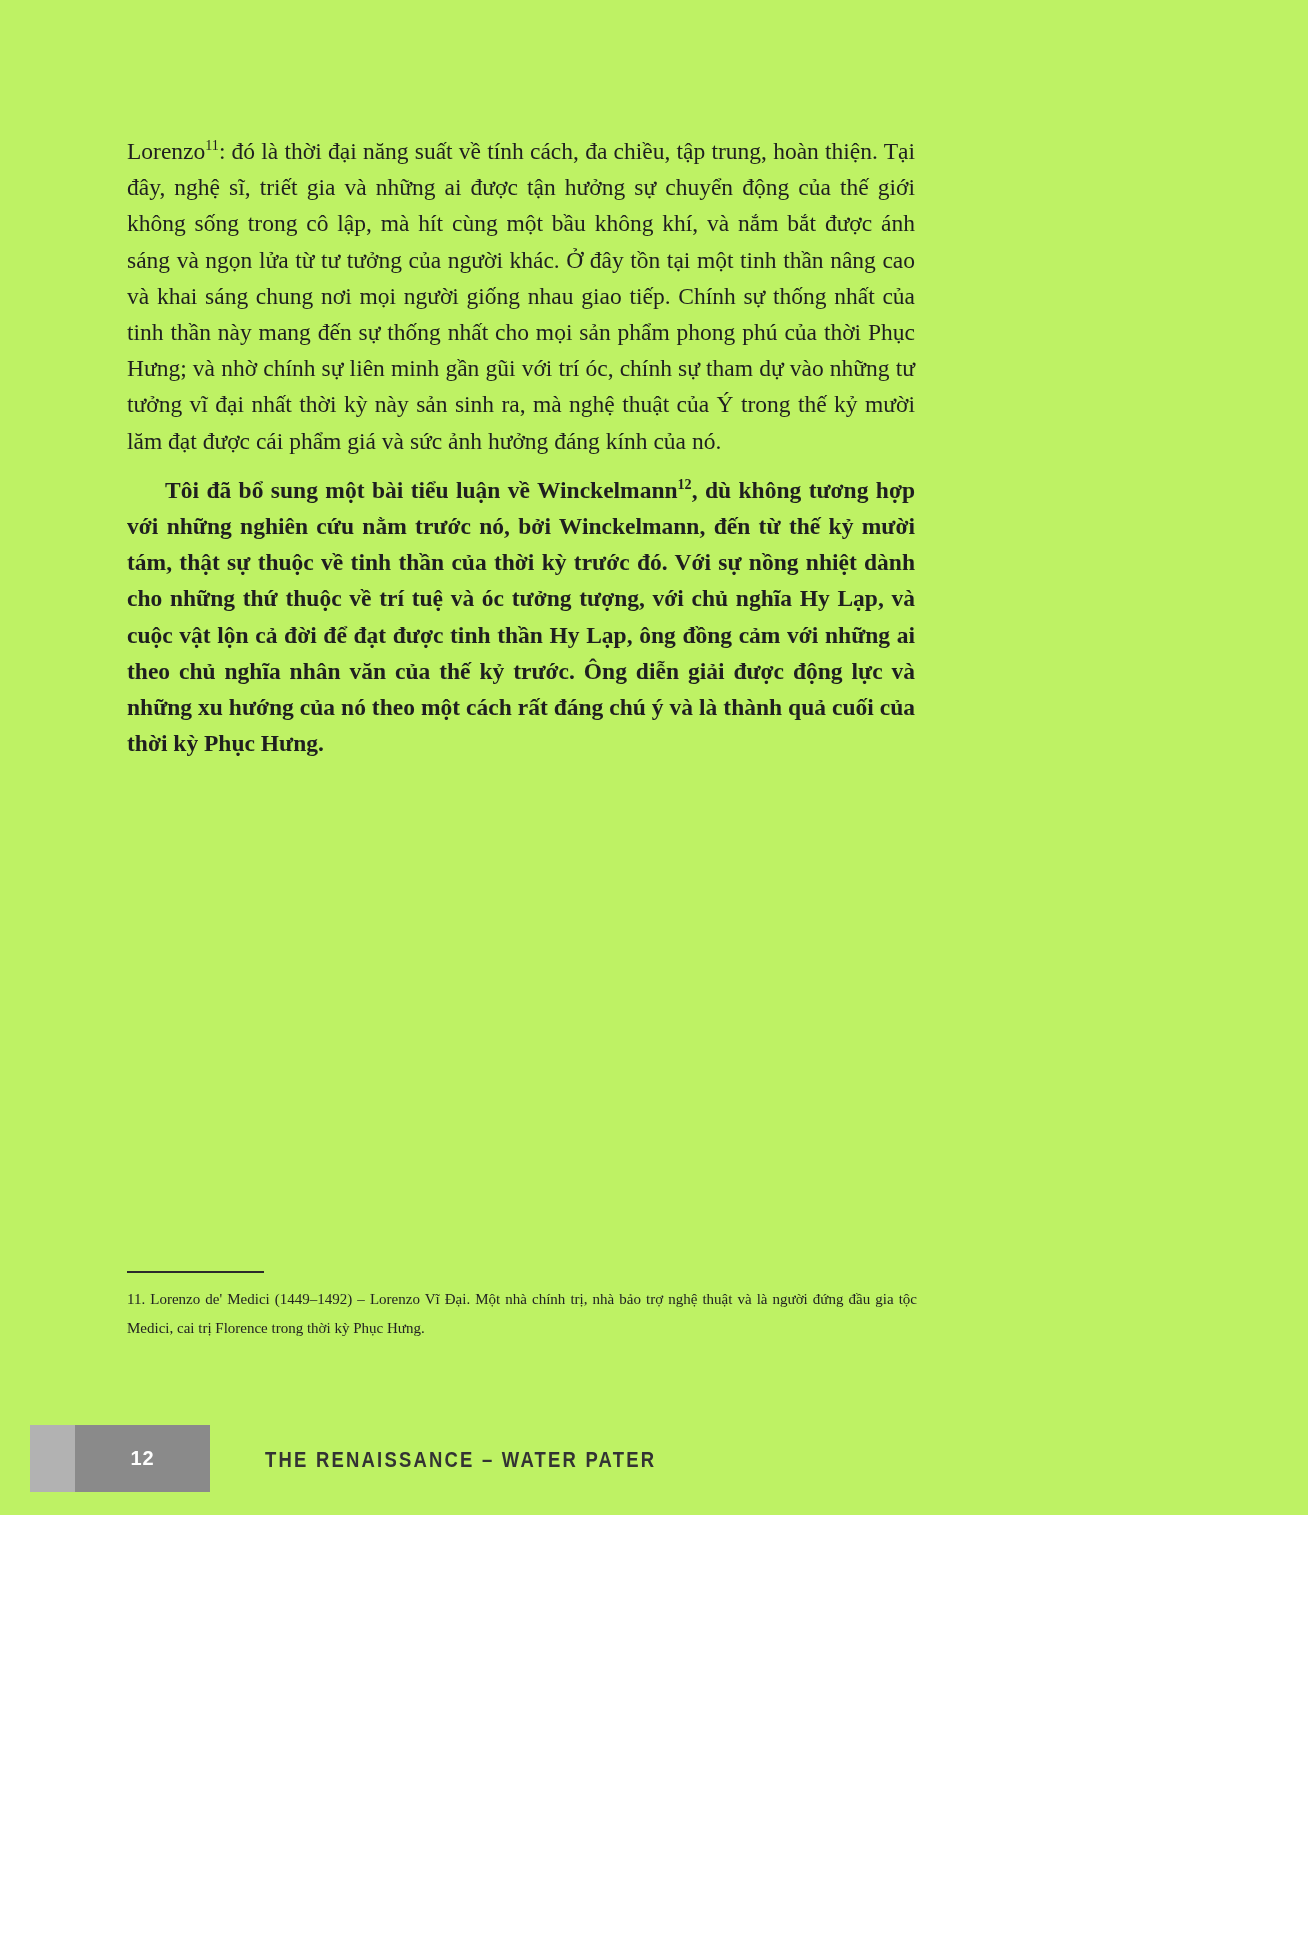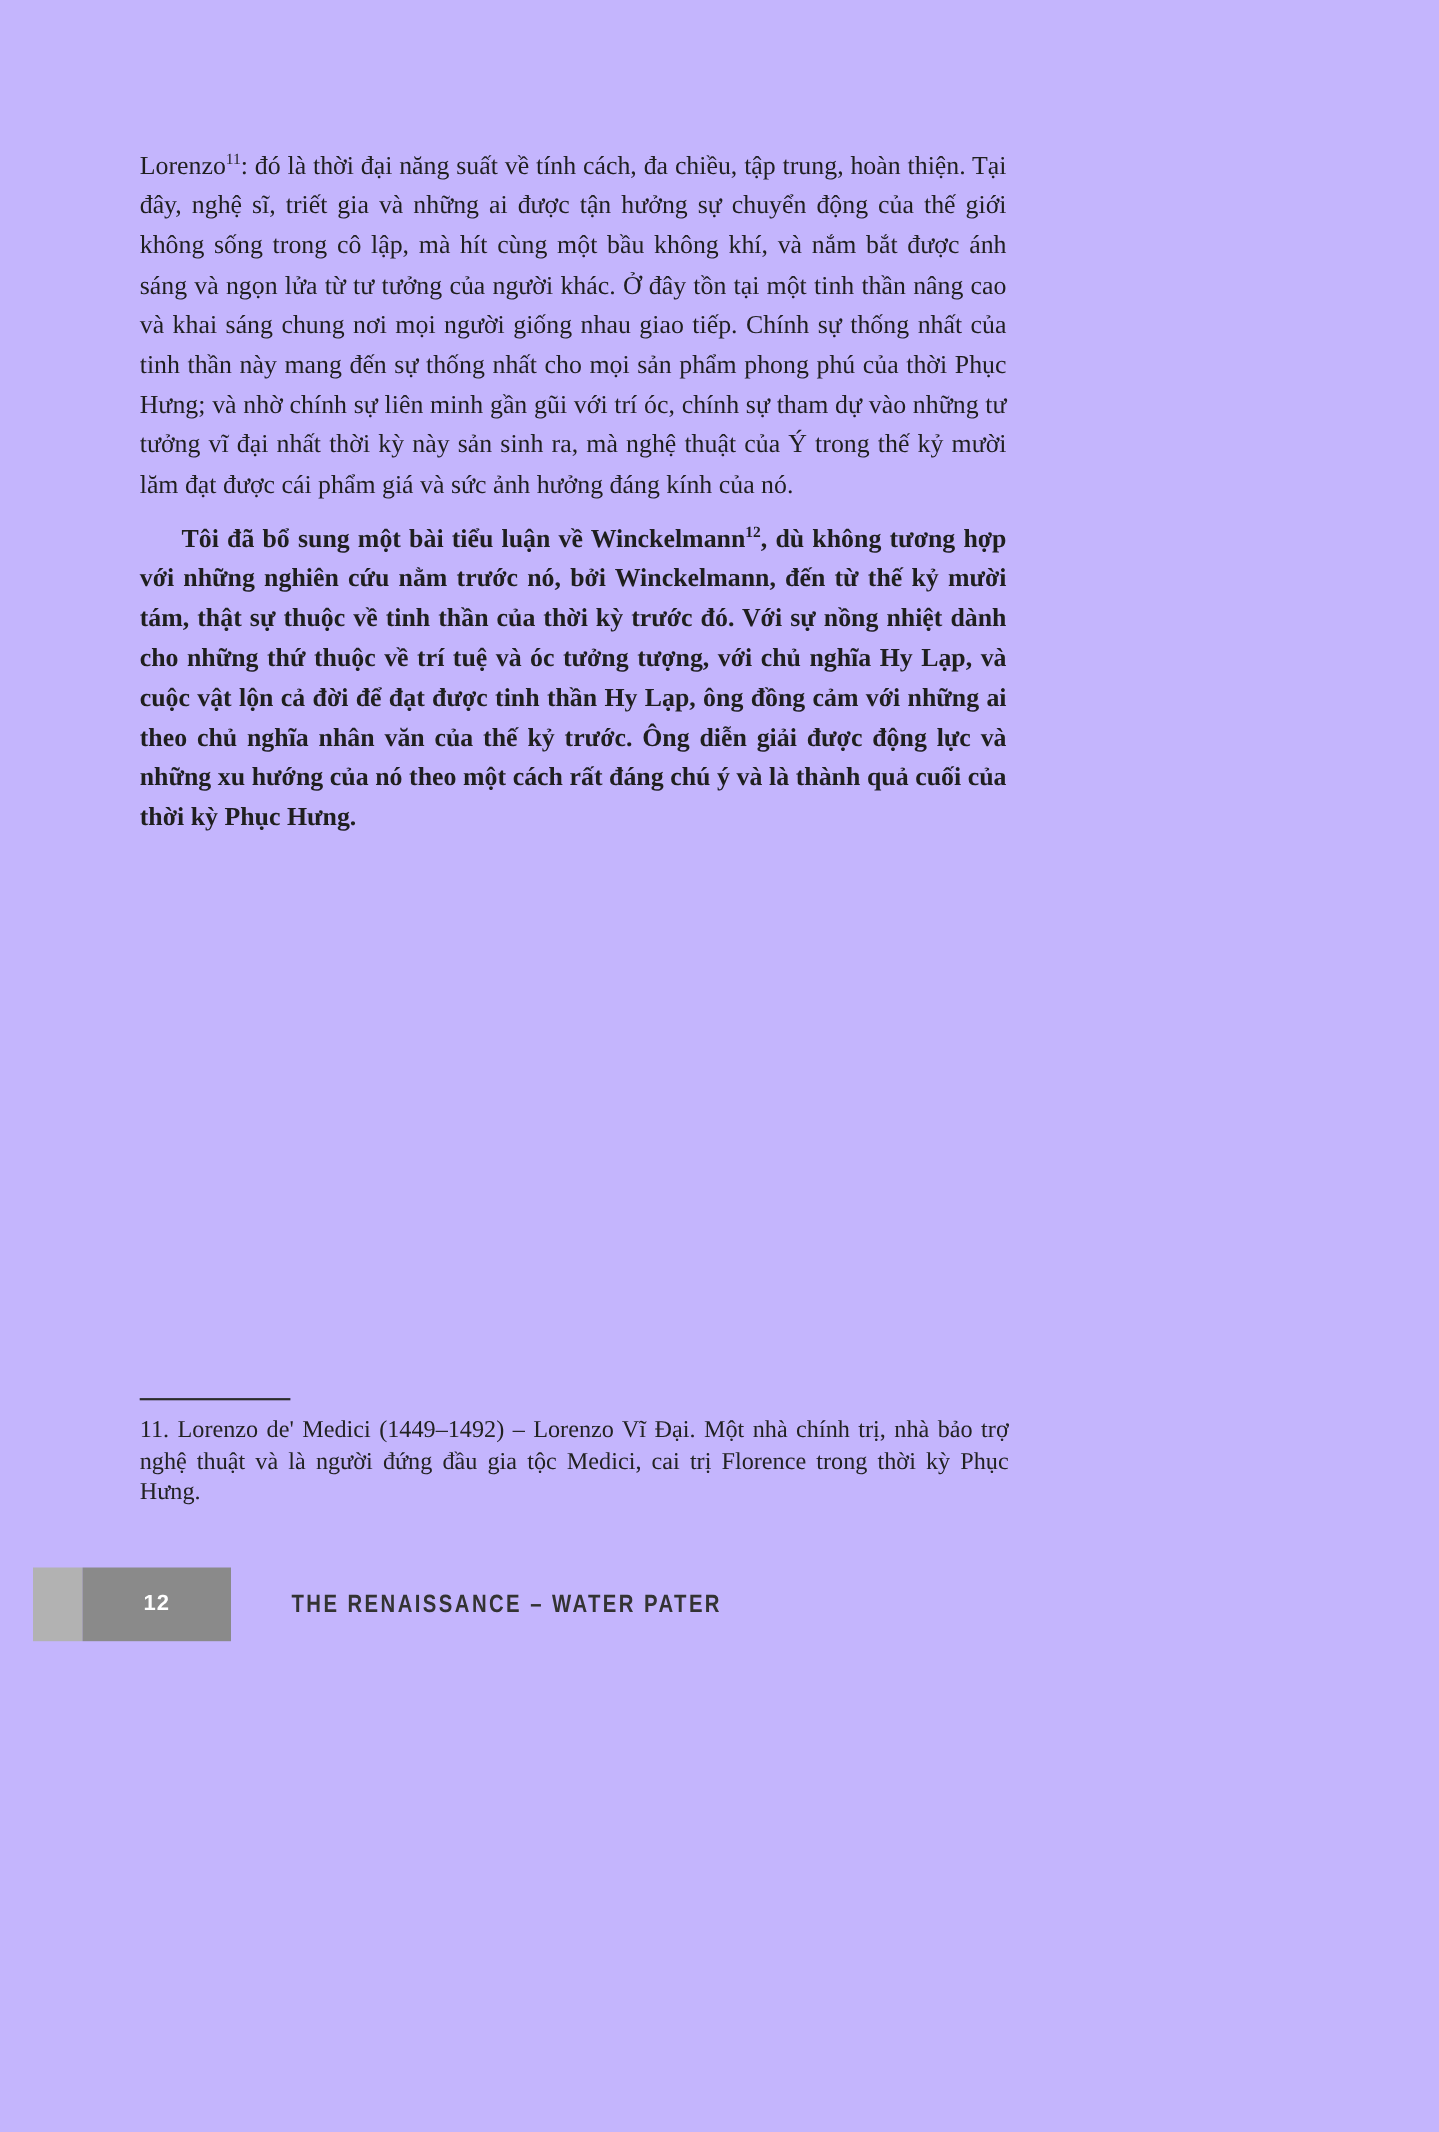--- a/index.html
+++ b/index.html
@@ -3,22 +3,22 @@
 <meta charset="utf-8">
 <style>
   html, body {
     margin: 0;
     padding: 0;
     background: #ffffff;
   }
   .page {
     position: relative;
     width: 1308px;
-    height: 1938px;
-    background: #c4b5fd;
+    height: 1515px;
+    background: #bef264;
     overflow: hidden;
     font-family: "Liberation Serif", serif;
     color: #1f1f1f;
   }
   .text-block {
     position: absolute;
     left: 127px;
     top: 133px;
     width: 788px;
   }
@@ -44,21 +44,21 @@
     top: 1271px;
     width: 790px;
   }
   .footnote-rule {
     width: 137px;
     height: 0;
     border-top: 2px solid #2b2b2b;
     margin-bottom: 12px;
   }
   .footnote {
-    font-size: 22px;
+    font-size: 15px;
     line-height: 28.5px;
     text-align: justify;
     margin: 0;
     color: #222222;
   }
   .page-footer {
     position: absolute;
     left: 0;
     top: 1425px;
     width: 1308px;

